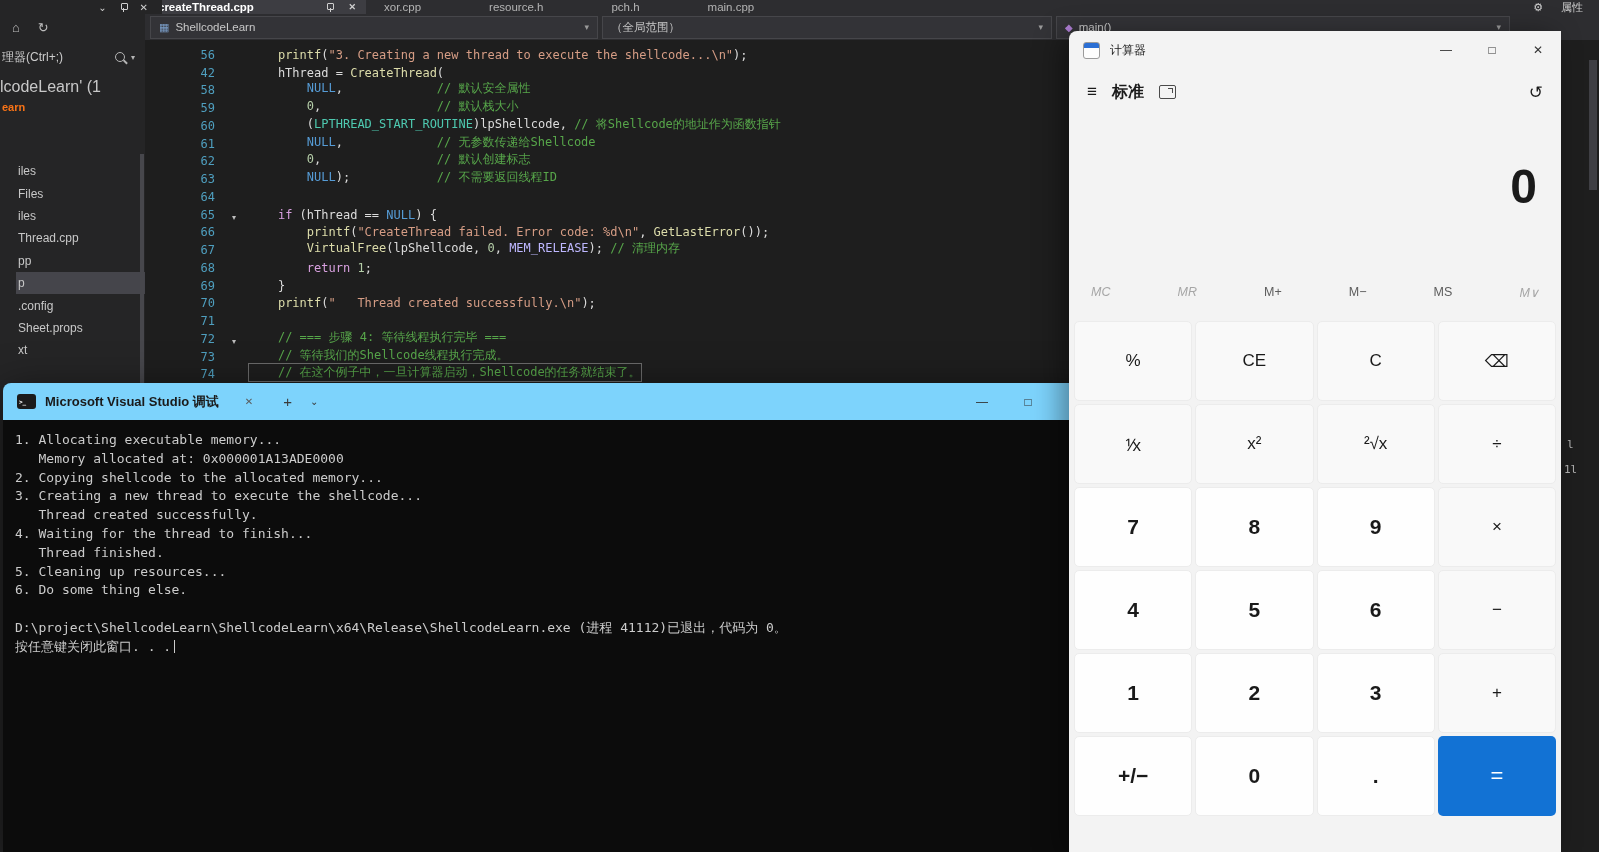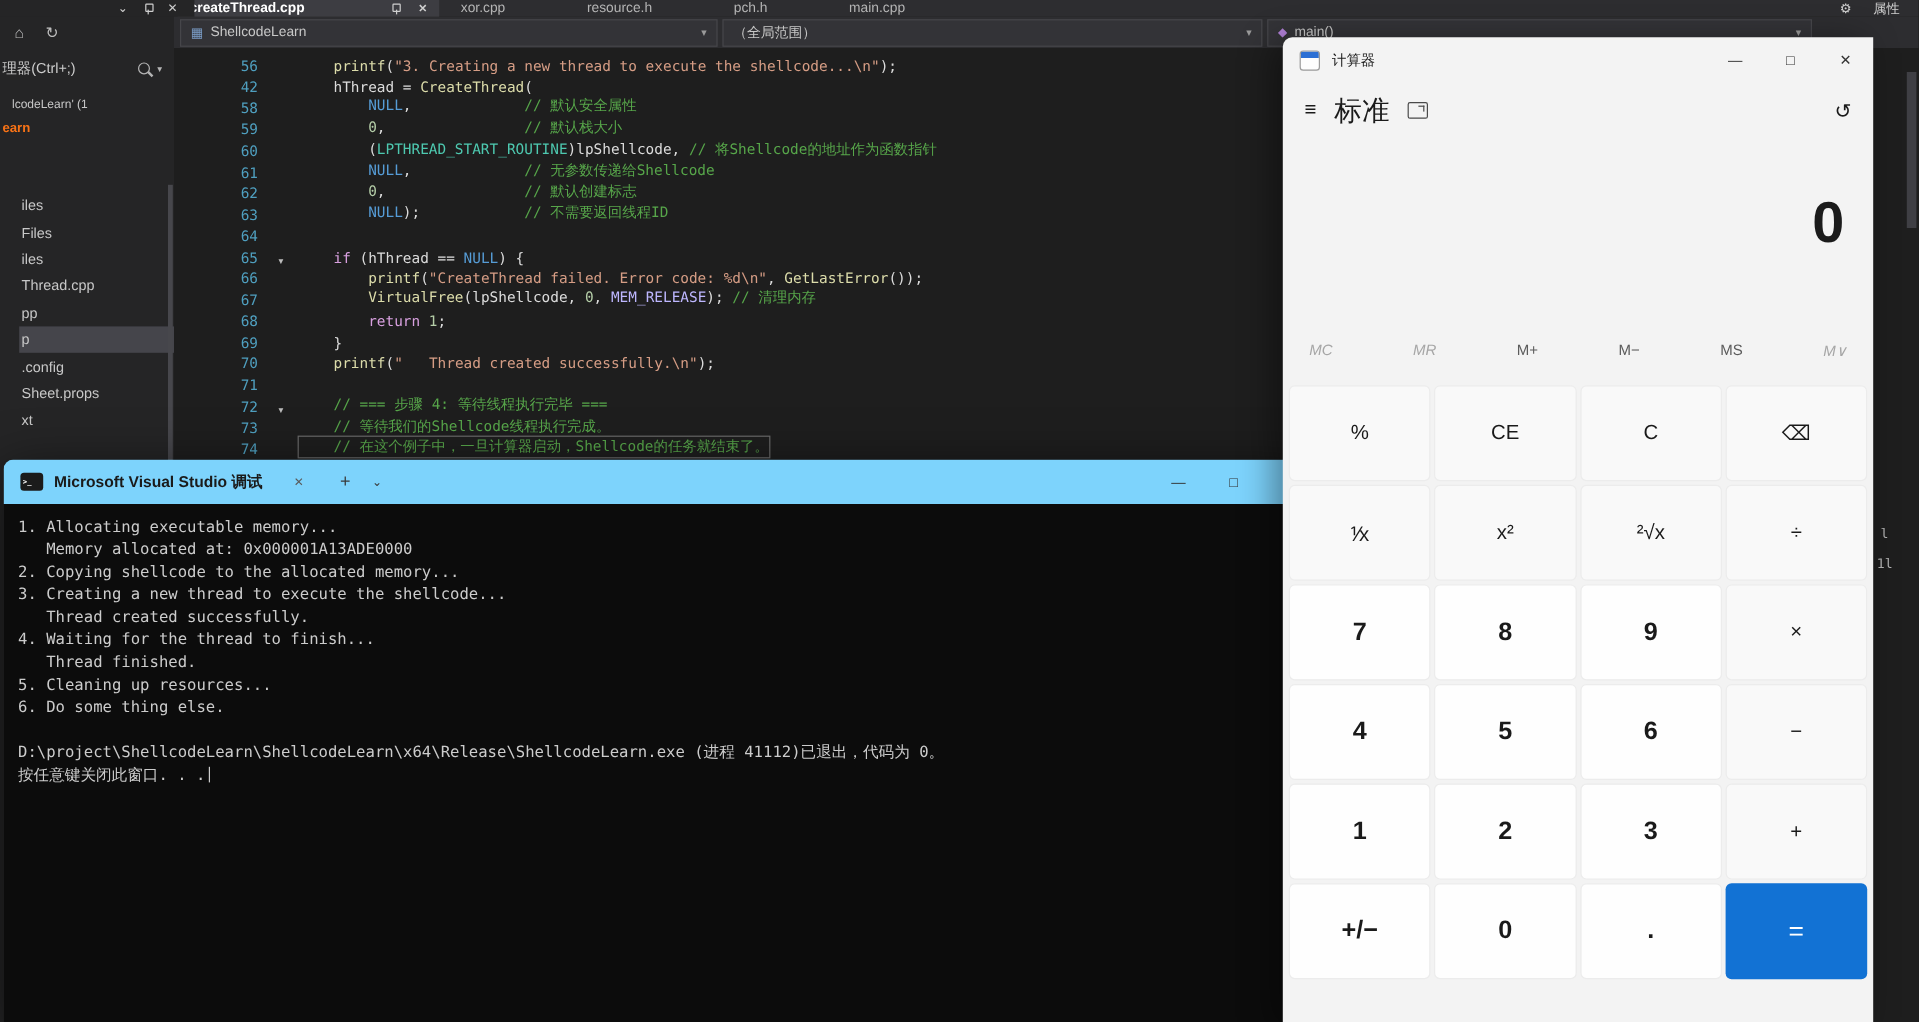--- a/index.html
+++ b/index.html
@@ -31,21 +31,21 @@
   .ico-cube{color:#b180d7;font-size:10px;}
 
   
   #sidebar{position:absolute;left:0;top:14px;width:145px;bottom:0;background:#252526;color:#c8c8c8;}
   #sb-tools{height:26px;display:flex;align-items:center;gap:18px;padding-left:12px;color:#bdbdbd;font-size:13px;}
   #sb-search{height:22px;display:flex;align-items:center;font-size:12px;color:#cccccc;padding-left:2px;margin-top:6px;}
   #sb-search .right{margin-left:auto;display:flex;align-items:center;gap:6px;padding-right:10px;}
   .search-glass{width:8px;height:8px;border:1.5px solid #b5b5b5;border-radius:50%;position:relative;display:inline-block;}
   .search-glass::after{content:"";position:absolute;width:5px;height:1.5px;background:#b5b5b5;transform:rotate(45deg);right:-4px;bottom:-1px;}
   .mini-caret{font-size:8px;color:#b5b5b5;}
-  #sb-solution{margin-top:9px;height:20px;display:flex;align-items:center;font-size:10px;padding-left:10px;}
+  #sb-solution{margin-top:9px;height:20px;display:flex;align-items:center;font-size:16px;padding-left:0;}
   #sb-project{height:20px;display:flex;align-items:center;font-size:11px;font-weight:bold;color:#f97316;padding-left:2px;}
   #sb-tree{position:absolute;top:146px;left:16px;right:0;}
   .tree-item{height:22.4px;display:flex;align-items:center;padding-left:2px;font-size:12px;color:#c8c8c8;}
   .tree-item.selected{background:#45454b;}
   #sb-scroll{position:absolute;right:1px;top:140px;width:4px;height:236px;background:#47474c;}
 
   
   #editor{position:absolute;left:145px;top:40px;right:0;bottom:0;background:#1e1e1e;padding-top:4px;overflow:hidden;}
   .crow{display:flex;height:17.75px;align-items:flex-end;}
   .ln{width:70px;flex:none;text-align:right;padding-right:4px;color:#4f9fbf;font:12px "DejaVu Sans Mono",monospace;}
@@ -77,21 +77,21 @@
   #calc{position:absolute;left:1069px;top:31px;width:492px;height:821px;background:#f3f3f3;z-index:30;
     border-radius:8px 0 0 0;box-shadow:-8px 4px 28px rgba(0,0,0,.4);}
   #calc-titlebar{height:38px;display:flex;align-items:center;padding-left:14px;}
   .calc-ico{width:15px;height:15px;border-radius:3px;border:1px solid #9b9b9b;
     background:linear-gradient(#2b6fd4 0 34%,#fdfdfd 34%);margin-right:10px;}
   .calc-title{font-size:12px;color:#1a1a1a;}
   #calc-titlebar .tb-spacer{flex:1;}
   #calc-titlebar .window-btn{height:38px;}
   #calc-mode{position:absolute;top:38px;left:0;right:0;height:46px;display:flex;align-items:center;gap:15px;padding:0 18px;}
   .hamburger{font-size:17px;color:#1a1a1a;}
-  .mode-label{font-size:23px;font-weight:normal;color:#1a1a1a;text-align:right;}
+  .mode-label{font-size:16px;font-weight:bold;color:#1a1a1a;text-align:right;}
   .keeptop{width:15px;height:12px;border:1.4px solid #4a4a4a;border-radius:2px;position:relative;}
   .keeptop::after{content:"";position:absolute;right:2px;top:2px;width:4px;height:4px;border-top:1.4px solid #4a4a4a;border-right:1.4px solid #4a4a4a;}
   .history-ico{margin-left:auto;font-size:17px;color:#1a1a1a;}
   #calc-display{position:absolute;top:128px;right:24px;font-size:48px;font-weight:bold;color:#1b1b1b;}
   #calc-memory{position:absolute;top:244px;left:12px;right:12px;height:34px;display:flex;justify-content:space-between;align-items:center;}
   .membtn{font-size:12.5px;color:#5c5c5c;padding:4px 10px;}
   .membtn.dis{color:#a6a6a6;font-style:italic;}
   #calc-grid{position:absolute;left:5px;right:5px;top:290px;display:grid;grid-template-columns:repeat(4,1fr);gap:3px;}
   .cbtn{height:80px;border-radius:5px;display:flex;align-items:center;justify-content:center;
     font-family:"Liberation Sans",sans-serif;border:1px solid #ececec;cursor:default;}

